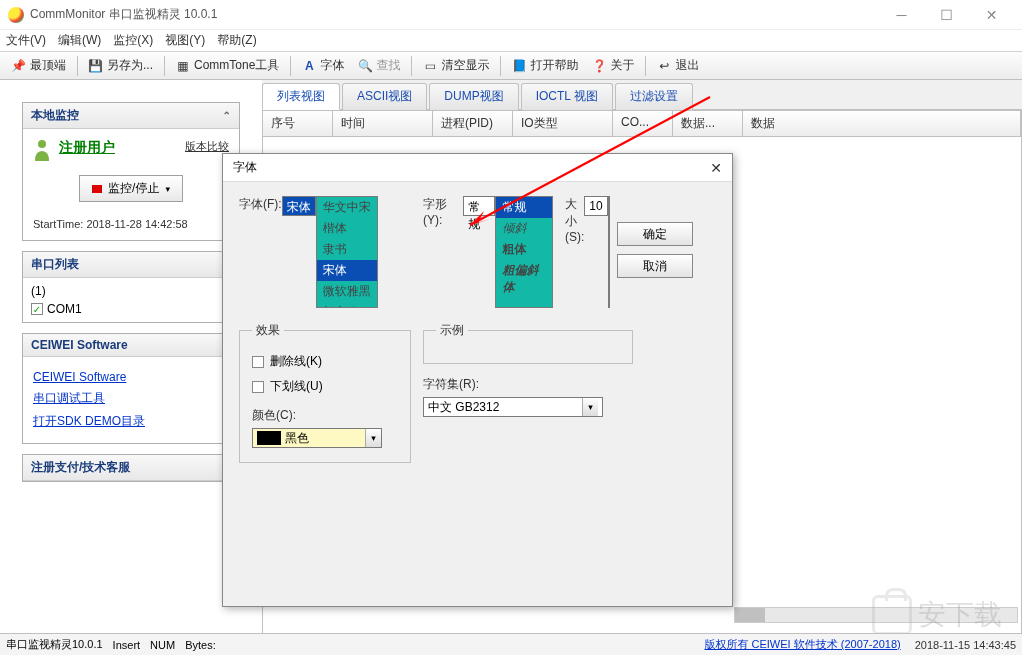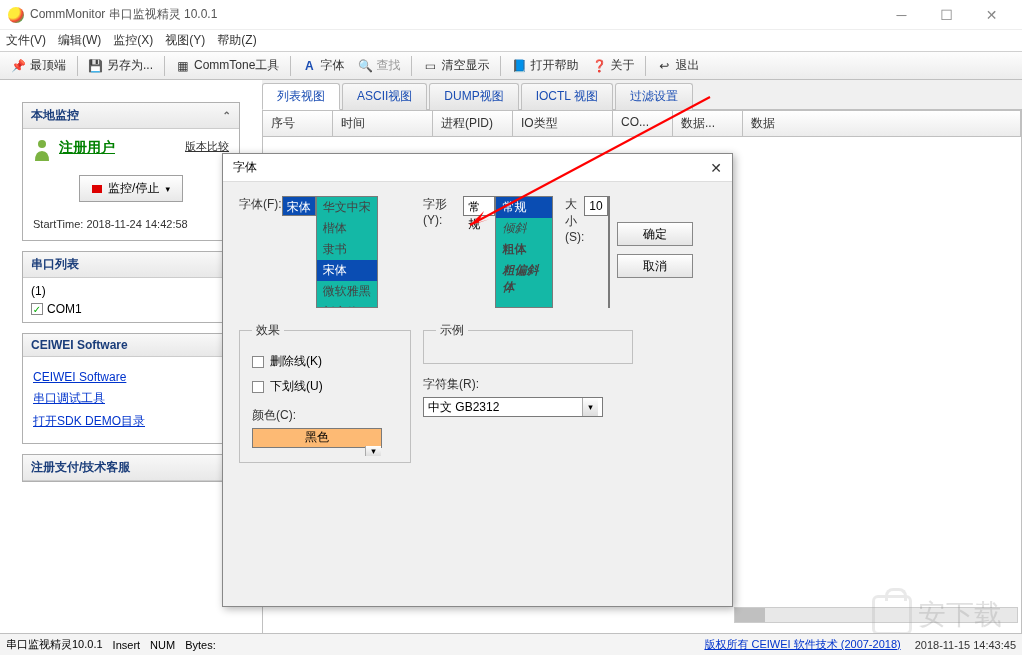--- a/index.html
+++ b/index.html
@@ -71,21 +71,21 @@
 .dlg-list .li { padding: 2px 6px; color: #444; }
 .dlg-list .li.sel { background: #0a4db3; color: #fff; }
 .dlg-list .li.bold { font-weight: bold; }
 .dlg-list .li.ital { font-style: italic; }
 .dlg-btns { display: flex; flex-direction: column; gap: 8px; }
 .dlg-btn { width: 76px; height: 24px; border: 1px solid #888; background: linear-gradient(#fff,#e4e4e4); display: flex; align-items: center; justify-content: center; }
 fieldset { border: 1px solid #c0c0c0; padding: 10px 12px 14px; margin-top: 14px; }
 legend { padding: 0 4px; color: #333; }
 .chk-row { display: flex; align-items: center; gap: 6px; padding: 4px 0; }
 .chk-box { width: 12px; height: 12px; border: 1px solid #888; background: #fff; }
-.color-sel { display: flex; align-items: center; border: 1px solid #7a7a7a; background: #fdba74; width: 130px; height: 20px; flex-direction: column; }
+.color-sel { display: flex; align-items: center; border: 1px solid #7a7a7a; background: #fef9c3; width: 130px; height: 20px; }
 .color-sw { width: 24px; height: 14px; background: #000; margin: 0 4px; }
 .sample-box { height: 54px; border: 1px solid #c0c0c0; display: flex; align-items: center; justify-content: center; margin-top: 4px; }
 .charset-sel { border: 1px solid #7a7a7a; background: #fff; height: 20px; width: 180px; display: flex; align-items: center; padding: 0 4px; }
 .drop-arrow { margin-left: auto; background: linear-gradient(#fff,#ddd); border-left: 1px solid #aaa; width: 16px; height: 18px; display: flex; align-items: center; justify-content: center; font-size: 9px; }
 
 
 .arrow { position: absolute; left: 460px; top: 95px; width: 260px; height: 140px; pointer-events: none; }
 
 
 .statusbar { position: absolute; bottom: 0; left: 0; right: 0; height: 22px; border-top: 1px solid #c0c0c0; display: flex; align-items: center; padding: 0 6px; background: #f4f4f4; font-size: 11px; gap: 10px; }
@@ -184,21 +184,21 @@
           <a class="reg-link">注册用户</a>
           <a class="ver-link">版本比较</a>
         </div>
         <div class="monitor-wrap">
           <span class="monitor-btn">
             <span class="red-dot"></span>
             <span>监控/停止</span>
             <span style="font-size:9px">▾</span>
           </span>
         </div>
-        <div class="start-time">StartTime: 2018-11-24 14:42:58</div>
+        <div class="start-time">StartTime: 2018-11-28 14:42:58</div>
       </div>
     </div>
 
     <div class="panel">
       <div class="panel-header">
         <span>串口列表</span>
           <span class="chev">⌃</span>
       </div>
       <div class="com-list">
         <div class="count">(1)</div>

